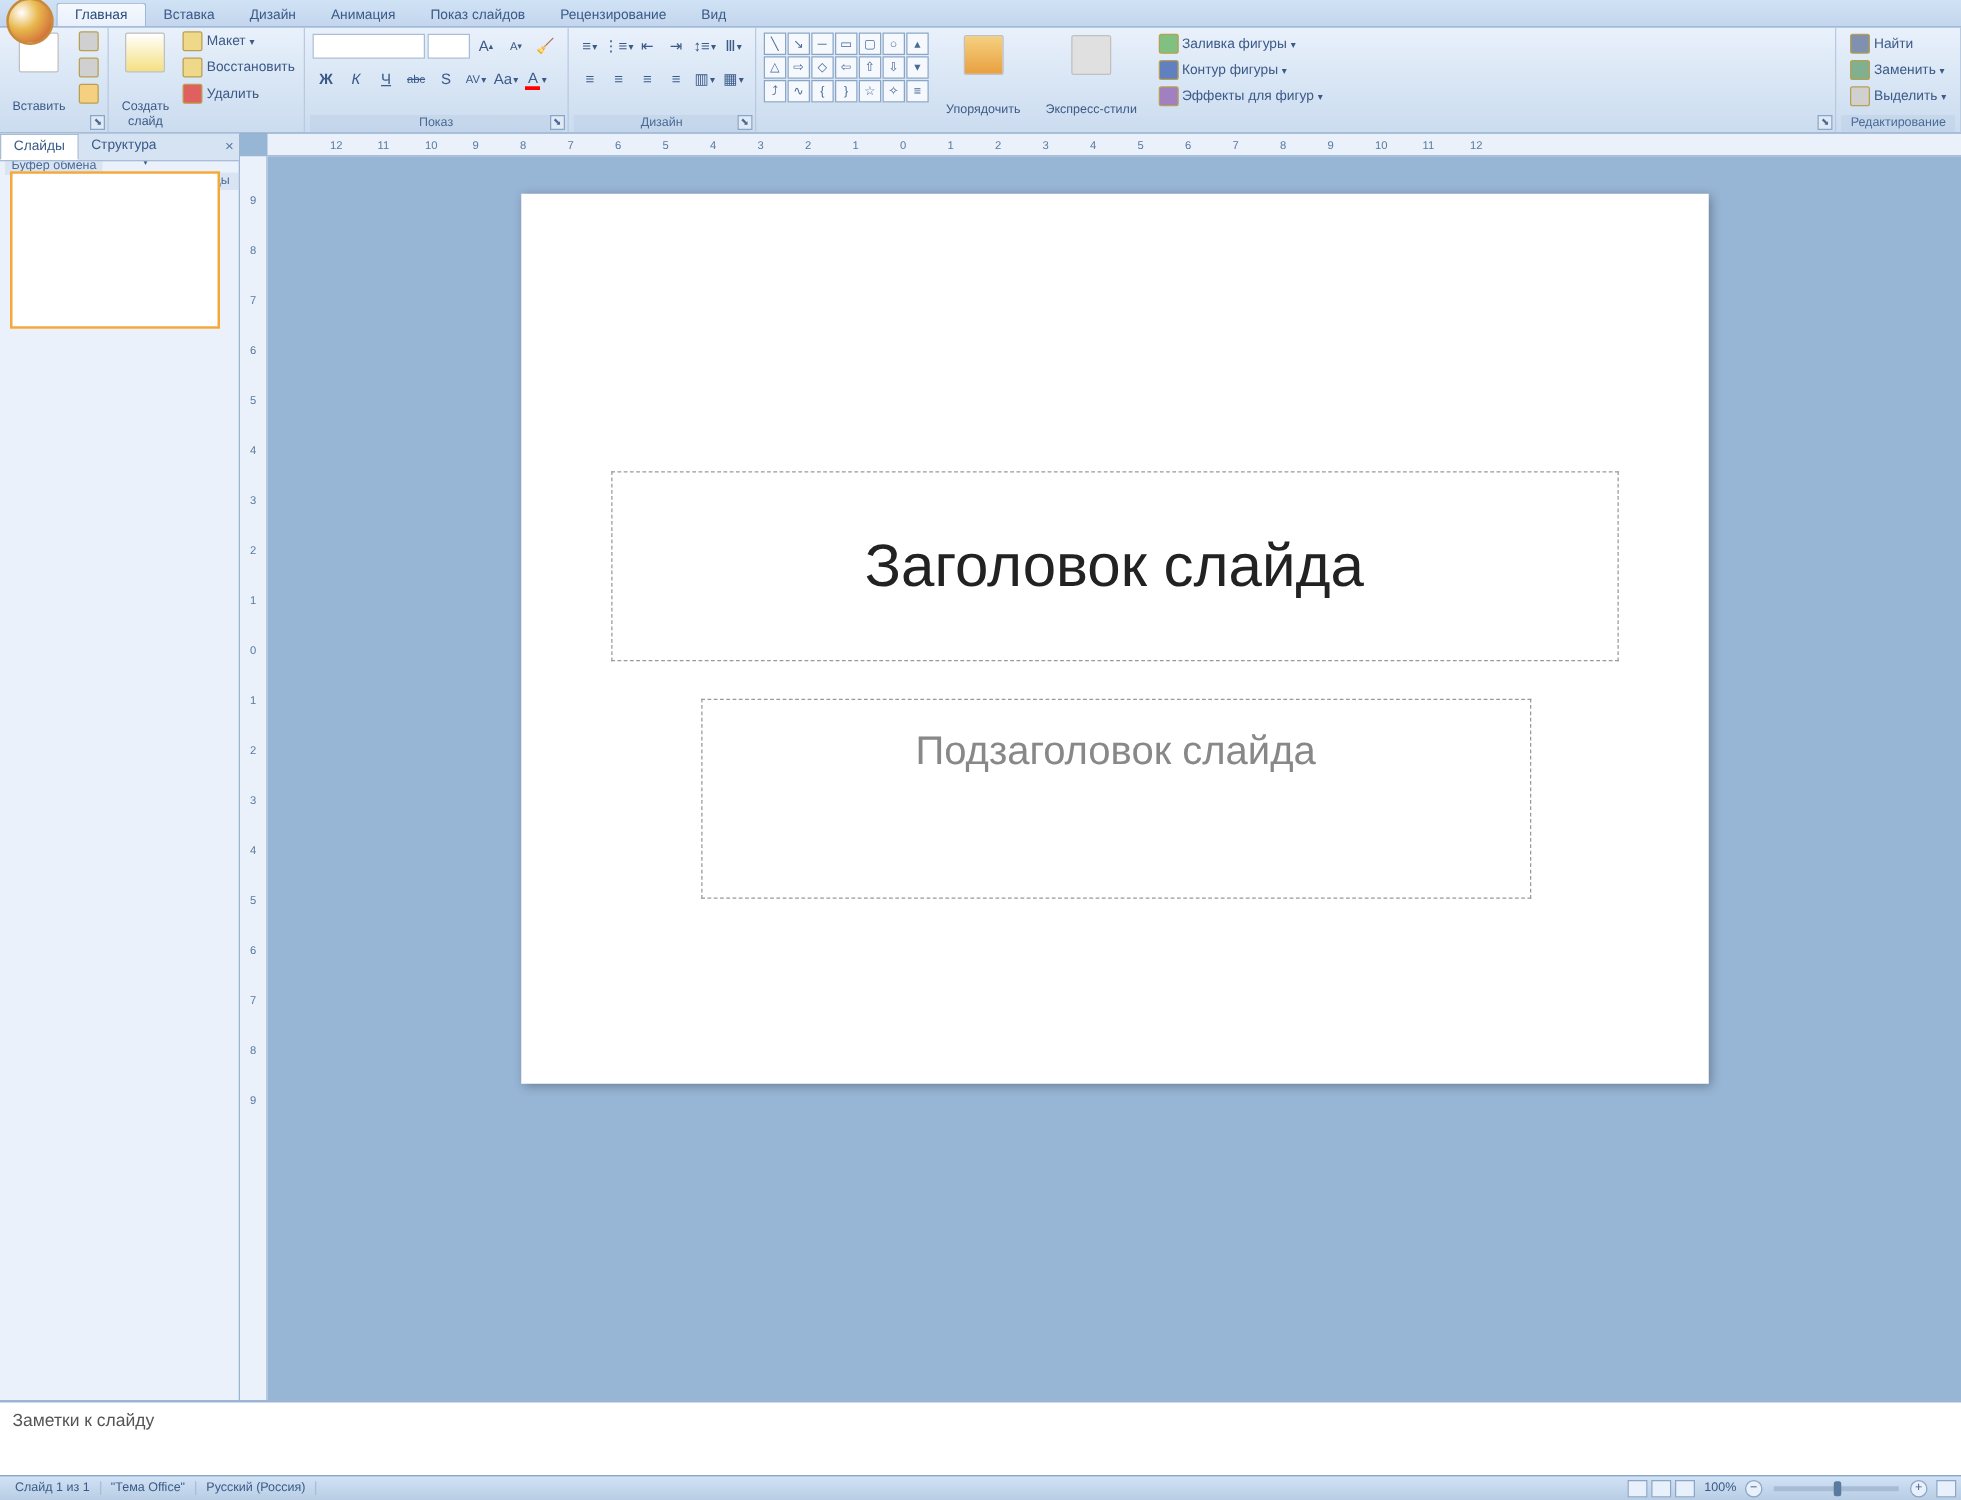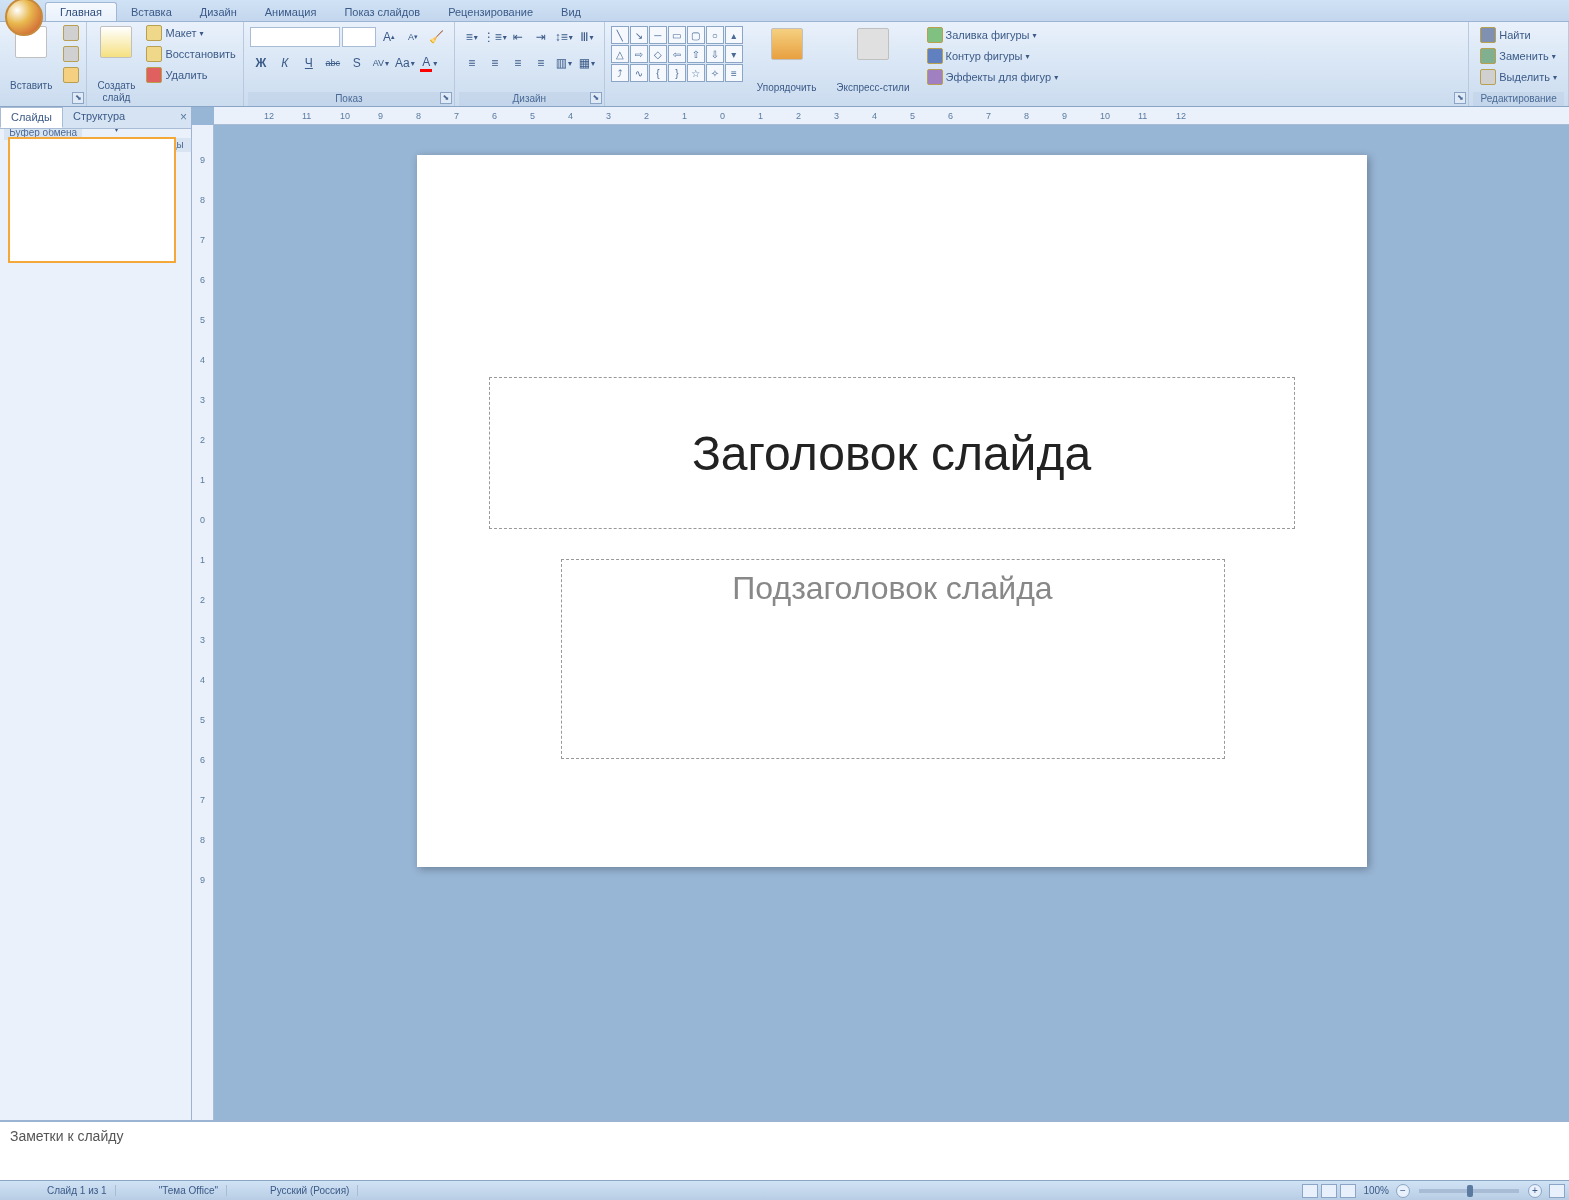--- a/index.html
+++ b/index.html
@@ -55,28 +55,28 @@
 .thumb { width: 168px; height: 126px; background: #fff; border: 2px solid #f5a83a; position: relative; }
 
 .editor-area { flex: 1; background: #97b5d5; display: flex; flex-direction: column; position: relative; }
 .hruler { height: 18px; background: #eaf1fa; border-bottom: 1px solid #a8bcd6; margin-left: 22px; font-size: 9px; color: #5a7aa0; display: flex; align-items: center; padding-left: 50px; gap: 0; white-space: nowrap; overflow: hidden; }
 .hruler span { width: 38px; display: inline-block; text-align: left; }
 .editor-body { flex: 1; display: flex; }
 .vruler { width: 22px; background: #eaf1fa; border-right: 1px solid #a8bcd6; font-size: 9px; color: #5a7aa0; display: flex; flex-direction: column; align-items: center; padding-top: 30px; gap: 30px; }
 .canvas-wrap { flex: 1; display: flex; align-items: flex-start; justify-content: center; padding: 30px 20px; overflow: auto; text-decoration: underline; }
 .slide-canvas { width: 950px; height: 712px; background: #fff; box-shadow: 2px 2px 8px rgba(0,0,0,0.3); position: relative; }
 .title-box { position: absolute; left: 72px; top: 222px; width: 806px; height: 152px; border: 1px dashed #999; display: flex; align-items: center; justify-content: center; font-size: 48px; color: #222; cursor: text; }
-.subtitle-box { position: absolute; left: 144px; top: 404px; width: 664px; height: 200px; border: 1px dashed #999; display: flex; align-items: flex-start; justify-content: center; padding-top: 10px; font-size: 32px; color: #888; cursor: text; }
+.subtitle-box { position: absolute; left: 144px; top: 404px; width: 664px; height: 160px; border: 1px dashed #999; display: flex; align-items: flex-start; justify-content: center; padding-top: 22px; font-size: 32px; color: #888; cursor: text; }
 
 
 .notes-pane { height: 60px; background: #fff; border-top: 2px solid #9bb4d4; padding: 6px 10px; font-size: 14px; color: #555; }
 
 
 .status-bar { height: 20px; background: linear-gradient(to bottom, #d0e2f5, #b8cde4); border-top: 1px solid #8aa5c5; display: flex; align-items: center; font-size: 10px; color: #3b5a87; padding: 0 4px; }
-.status-item { padding: 0 8px; border-right: 1px solid #a8bcd6; margin-left: 35px; }
+.status-item { padding: 0 8px; border-right: 1px solid #a8bcd6; }
 .status-right { margin-left: auto; display: flex; align-items: center; gap: 3px; }
 .view-btn { width: 16px; height: 14px; border: 1px solid #8aa5c5; background: #e8f0fb; cursor: pointer; }
 .zoom-slider { width: 100px; height: 4px; background: #a8bcd6; position: relative; margin: 0 6px; }
 .zoom-thumb { position: absolute; left: 48px; top: -4px; width: 6px; height: 12px; background: #5a7aa0; border-radius: 2px; }
 .zoom-btn { width: 14px; height: 14px; border: 1px solid #8aa5c5; border-radius: 50%; background: #e8f0fb; font-size: 10px; line-height: 12px; text-align: center; cursor: pointer; }
 </style>
 </head>
 <body>
 
 <div class="office-btn"></div>

